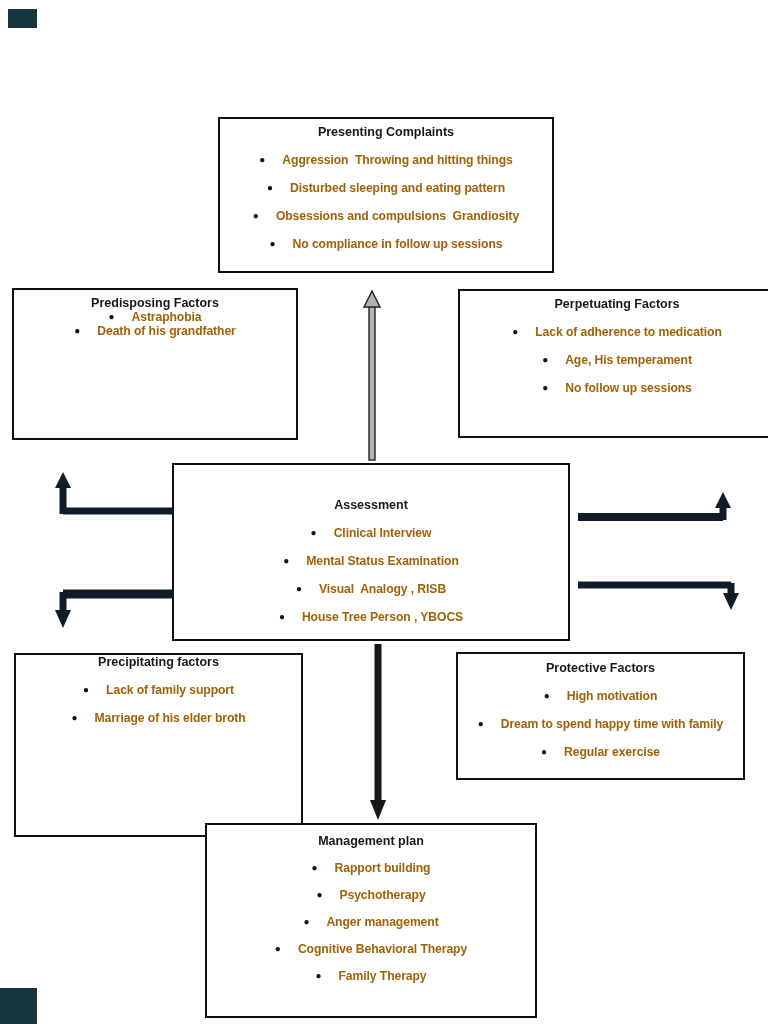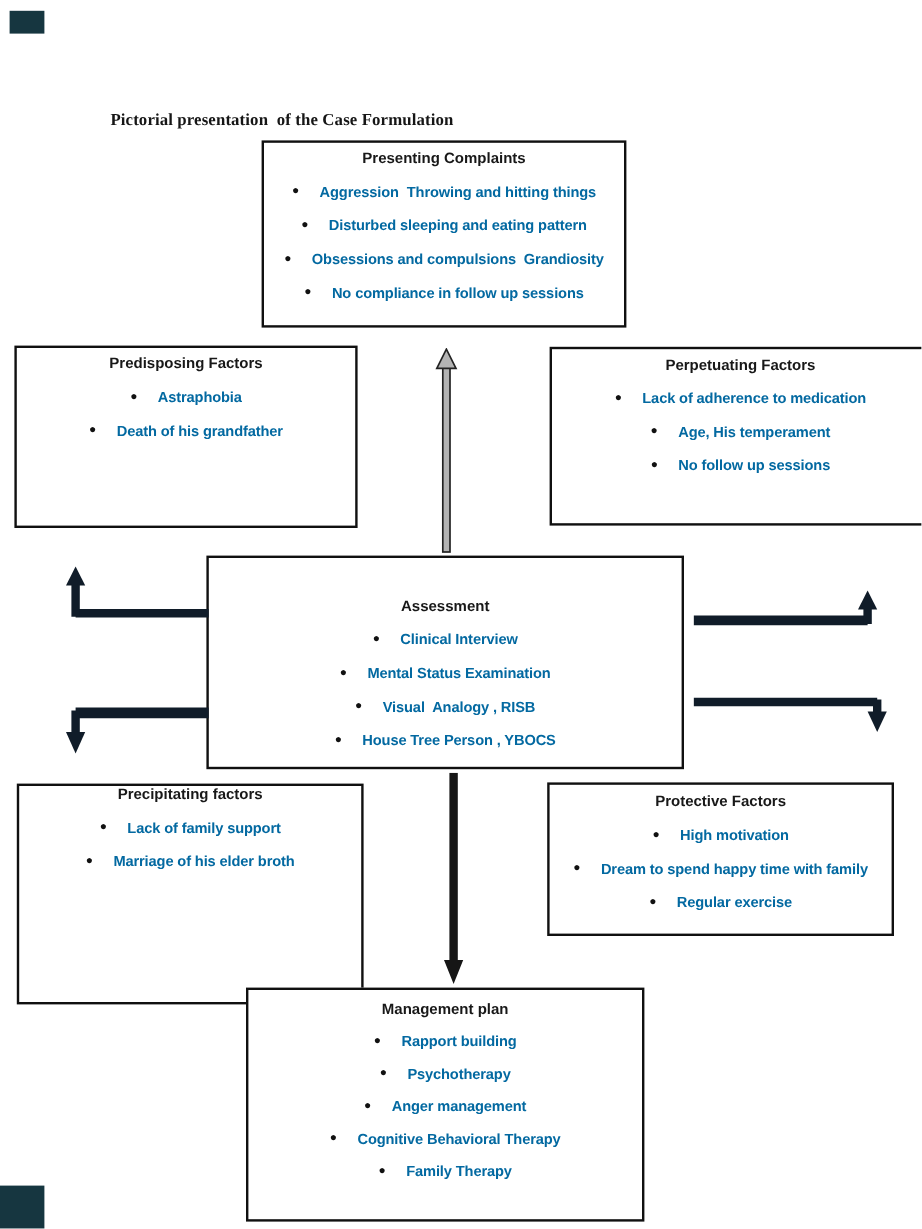--- a/index.html
+++ b/index.html
@@ -30,42 +30,41 @@
   .box-title{
     font-weight:bold;font-size:12.5px;color:#181818;
     white-space:pre;
   }
   .row{display:flex;align-items:center;justify-content:center;}
   .bullet{
     font-size:10px;line-height:12px;color:#111;
     margin-right:17px;
   }
   .row-text{
-    font-weight:bold;font-size:12.2px;color:#0369a1;
+    font-weight:bold;font-size:12.2px;color:#a16207;
     white-space:pre;letter-spacing:-0.1px;
   }
   
-  .box.presenting  {left:218px;top:117px;width:304px;height:156px;padding-top:6px;gap:14px;}
-  .box.predisposing{left:12px; top:288px;width:286px;height:152px;padding-top:6px;gap:14px;}
+  .box.presenting  {left:218px;top:117px;width:336px;height:156px;padding-top:6px;gap:14px;}
+  .box.predisposing{left:12px; top:288px;width:286px;height:152px;padding-top:6px;}
   .box.perpetuating{left:458px;top:289px;width:318px;height:149px;padding-top:6px;gap:14px;}
   .box.assessment  {left:172px;top:463px;width:398px;height:178px;padding-top:18px;gap:14px;justify-content:center;}
   .box.precipitating{left:14px;top:653px;width:289px;height:184px;gap:14px;}
   .box.protective  {left:456px;top:652px;width:289px;height:128px;padding-top:7px;gap:14px;}
   .box.management  {left:205px;top:823px;width:332px;height:195px;padding-top:9px;gap:13px;}
   .arrow{position:absolute;}
 </style>
 </head>
 <body>
 
 <div class="page">
 
   <div class="corner-artifact tl"></div>
   <div class="corner-artifact bl"></div>
 
-  <div class="doc-title">Pictorial presentation  of the Case Formulation</div>
 
   <div class="box presenting">
     <div class="box-title">Presenting Complaints</div>
     <div class="row">
         <span class="bullet">●</span>
         <span class="row-text">Aggression  Throwing and hitting things</span>
       </div>
     <div class="row">
         <span class="bullet">●</span>
         <span class="row-text">Disturbed sleeping and eating pattern</span>

